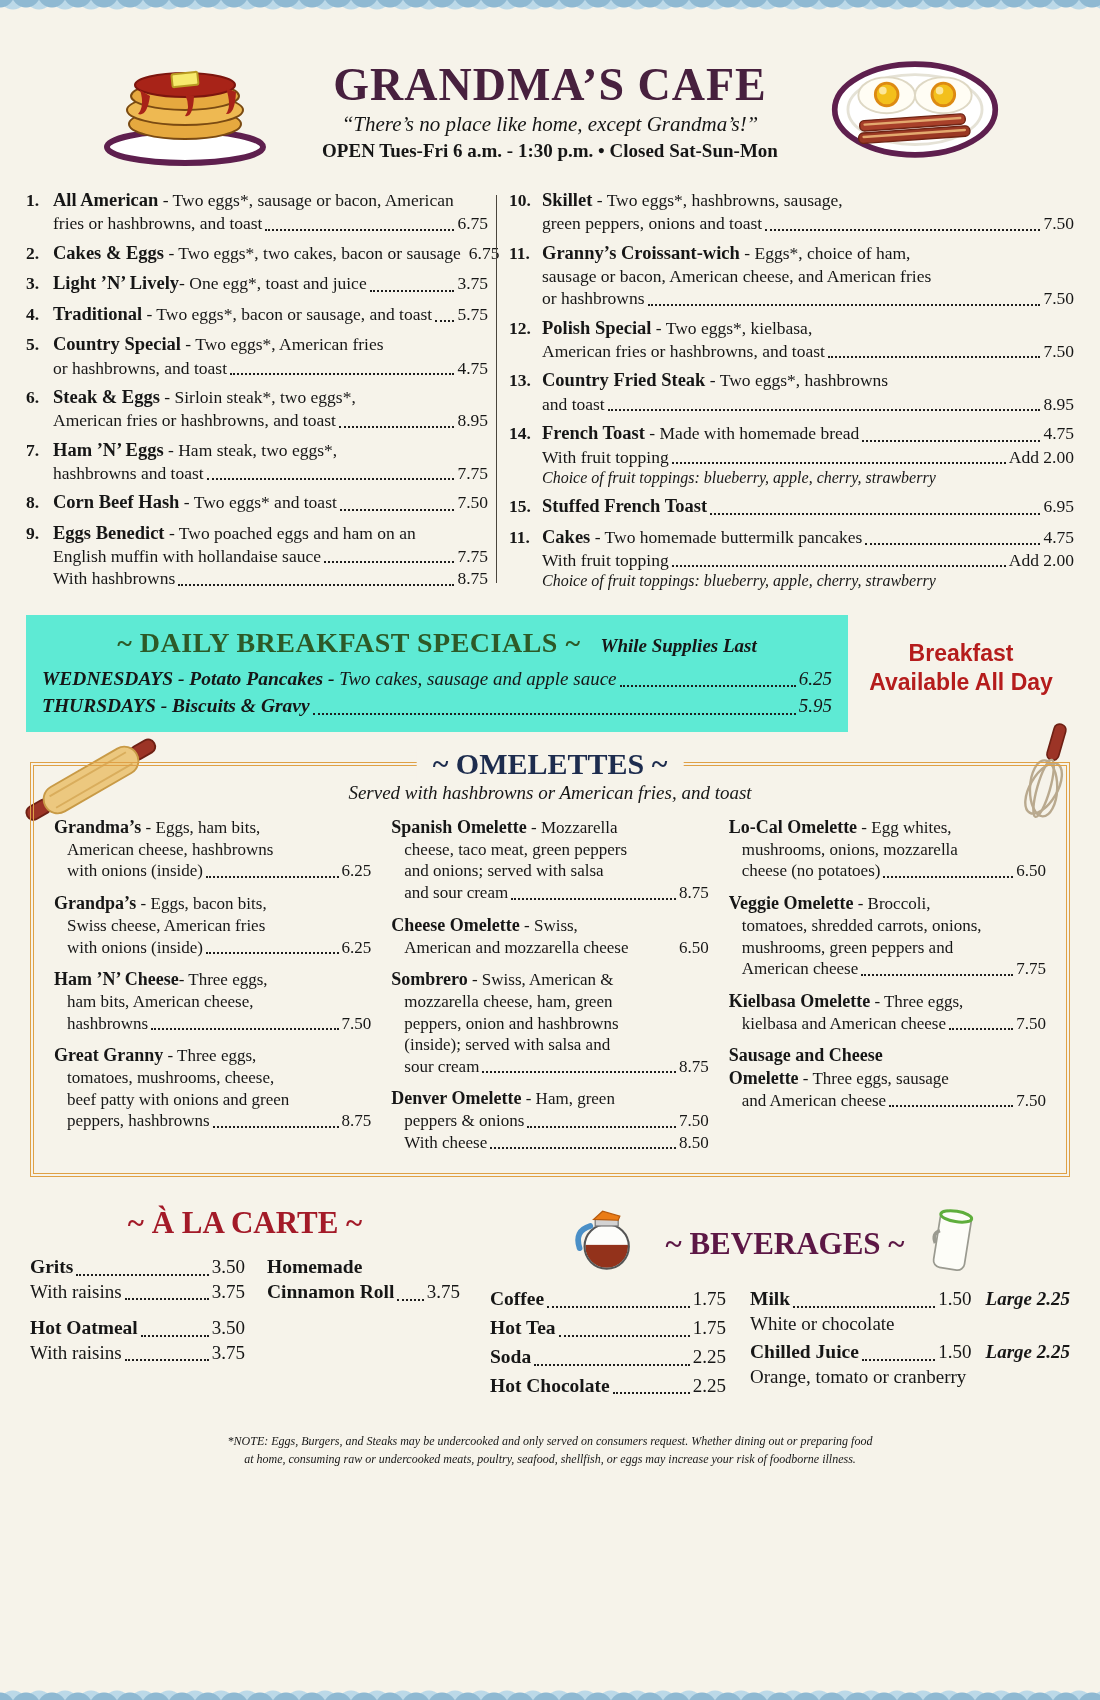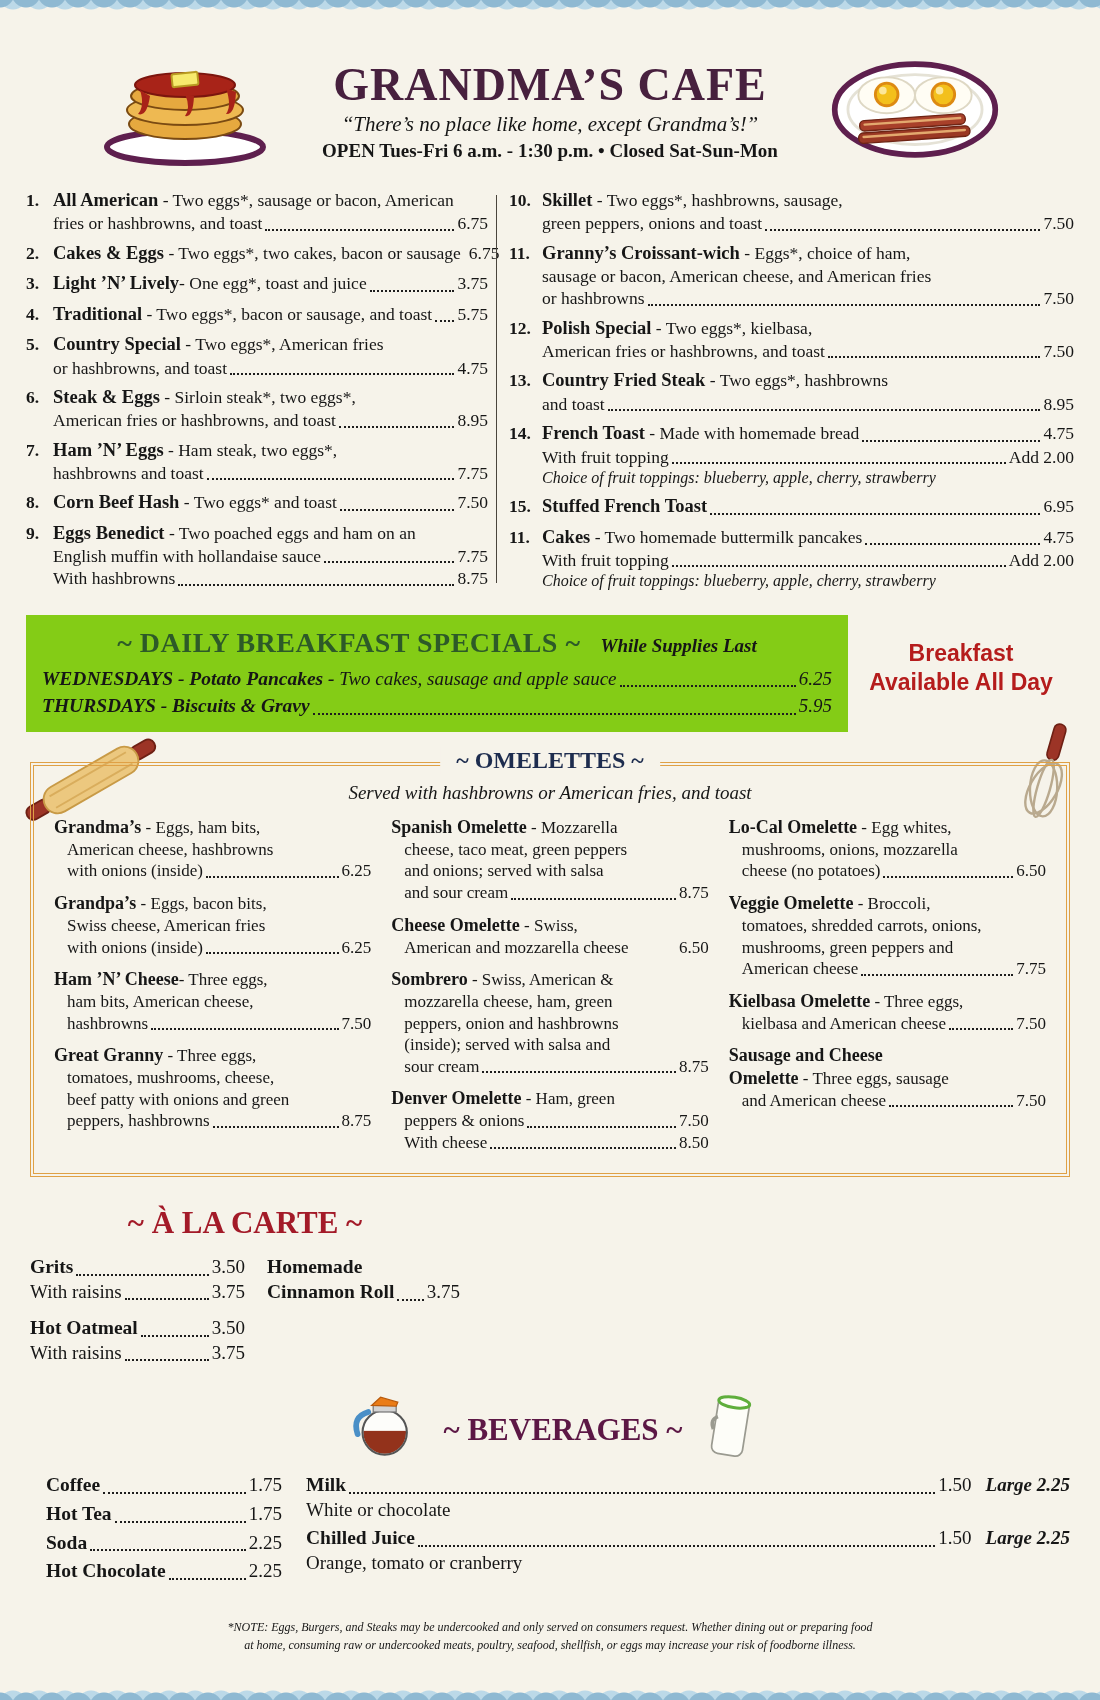--- a/index.html
+++ b/index.html
@@ -42,45 +42,45 @@
   .col-right{flex:1;}
   .breakfast .m-line{font-size:17.5px;}
   .breakfast .bname{font-size:18.5px;}
   .col-left .num{width:27px;}
   .col-left .cont{padding-left:27px;}
   .col-right .num{width:33px;}
   .col-right .cont{padding-left:33px;}
   .breakfast .ital{font-size:16px;}
 
   .specials-row{display:flex;align-items:flex-start;padding:16px 26px 0;}
-  .specials-band{flex:1;background:#84cc16;padding:12px 16px 10px;}
+  .specials-band{flex:1;background:#5eead4;padding:12px 16px 10px;}
   .specials-head{display:flex;justify-content:center;align-items:baseline;gap:20px;margin-bottom:8px;}
   .specials-title{color:#2d5a28;font-weight:bold;font-size:28px;letter-spacing:0.5px;}
   .specials-note{font-weight:bold;font-style:italic;font-size:19px;}
   .specials-band .m-item{margin-bottom:3px;font-style:italic;}
   .specials-band .m-line{font-size:19px;}
   .specials-band .bname{font-size:19.5px;}
   .badge{width:226px;flex:none;text-align:center;color:#b51c1c;
     font-family:"Liberation Sans", sans-serif;font-weight:bold;font-size:23px;line-height:1.3;margin-top:24px;}
 
   .om-wrap{margin:30px 30px 0;position:relative;}
   .om-box{border:4px double #dfa045;padding:16px 20px 10px;position:relative;}
   .om-title{position:absolute;top:-19px;left:50%;transform:translateX(-50%);
-    background:#f6f3ea;padding:0 16px;color:#1d2c4e;font-weight:bold;font-size:24px;white-space:nowrap;}
+    background:#f6f3ea;padding:0 16px;color:#1d2c4e;font-weight:bold;font-size:30px;white-space:nowrap;}
   .om-sub{text-align:center;font-style:italic;font-size:19px;margin:0 0 12px;}
   .om-cols{display:flex;gap:20px;}
   .om-col{flex:1;text-align:center;}
   .om-cols .m-line{font-size:17px;}
   .om-cols .bname{font-size:18px;}
   .om-cols .cont{padding-left:13px;}
   .om-cols .m-item{margin-bottom:10px;}
   .rollingpin{position:absolute;left:-14px;top:-34px;}
   .whisk{position:absolute;right:-10px;top:-48px;}
 
-  .bottom-row{display:flex;padding:28px 30px 0;gap:14px;flex-direction:column;}
+  .bottom-row{display:flex;padding:28px 30px 0;gap:14px;}
   .carte{width:430px;flex:none;}
   .carte-title{color:#a31a28;text-align:center;font-weight:bold;font-size:31px;margin-bottom:14px;}
   .carte-cols{display:flex;gap:22px;}
   .carte-col1{width:215px;flex:none;}
   .carte-col2{flex:1;}
   .carte-cols .m-line{font-size:19px;}
   .carte-cols .bname{font-size:19.5px;}
   .carte-cols .m-item{margin-bottom:12px;}
 
   .bev{flex:1;}

